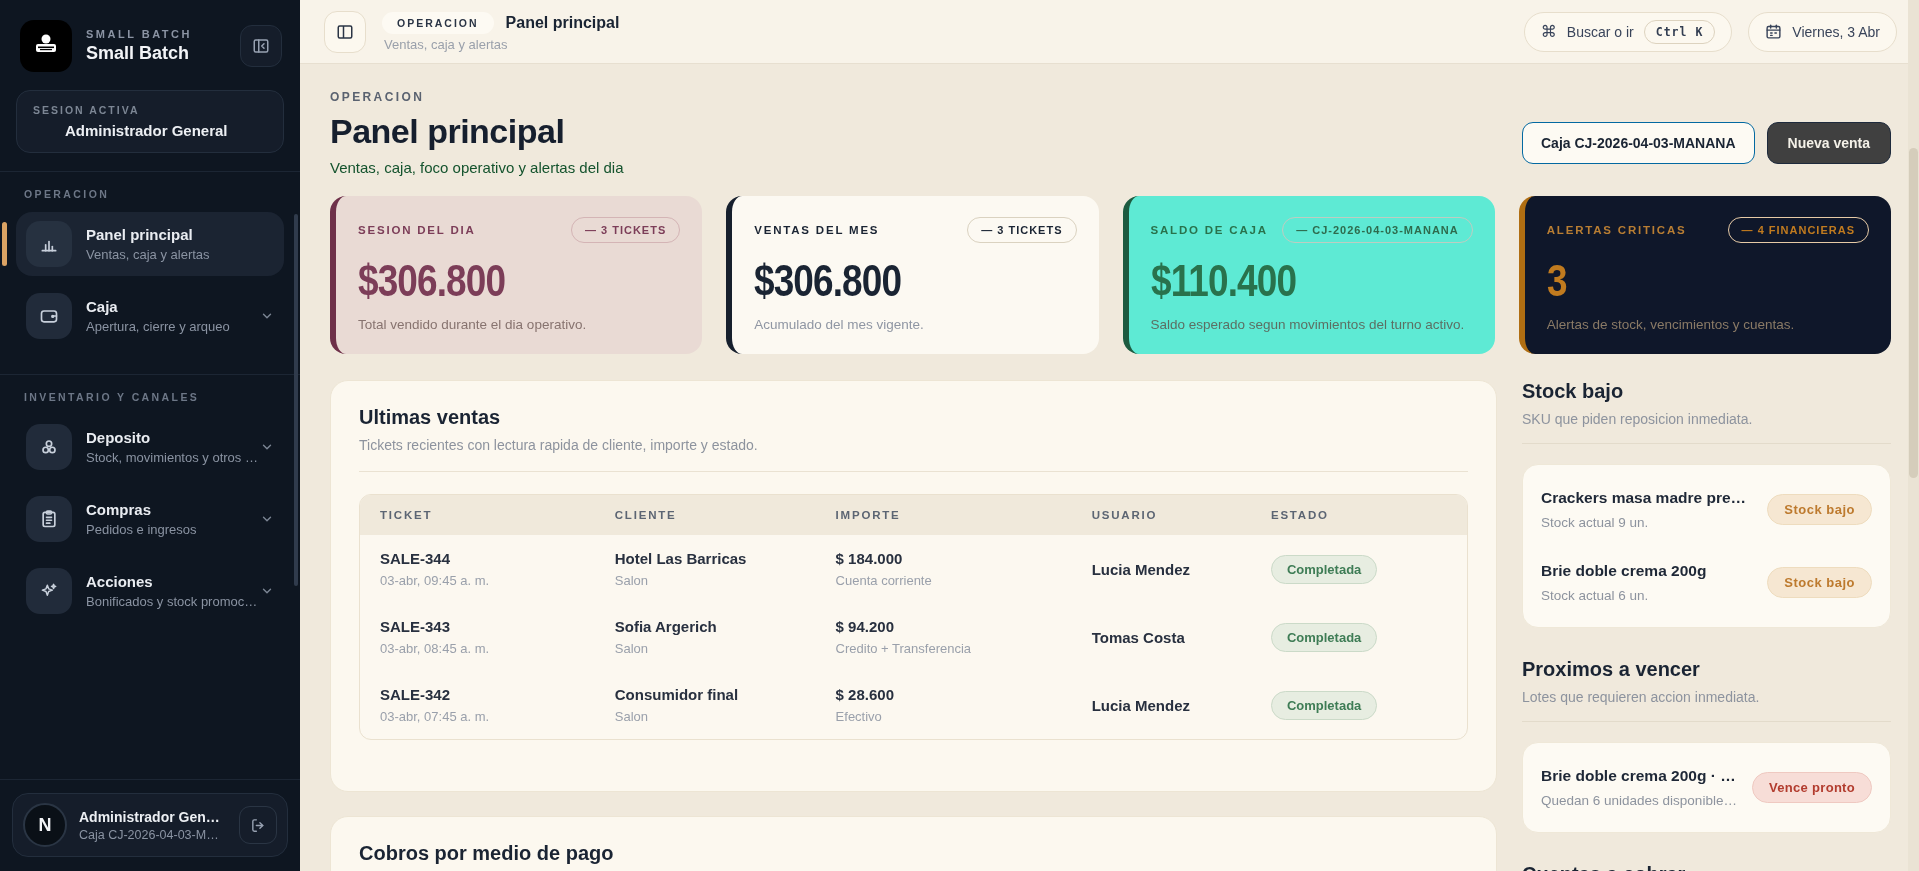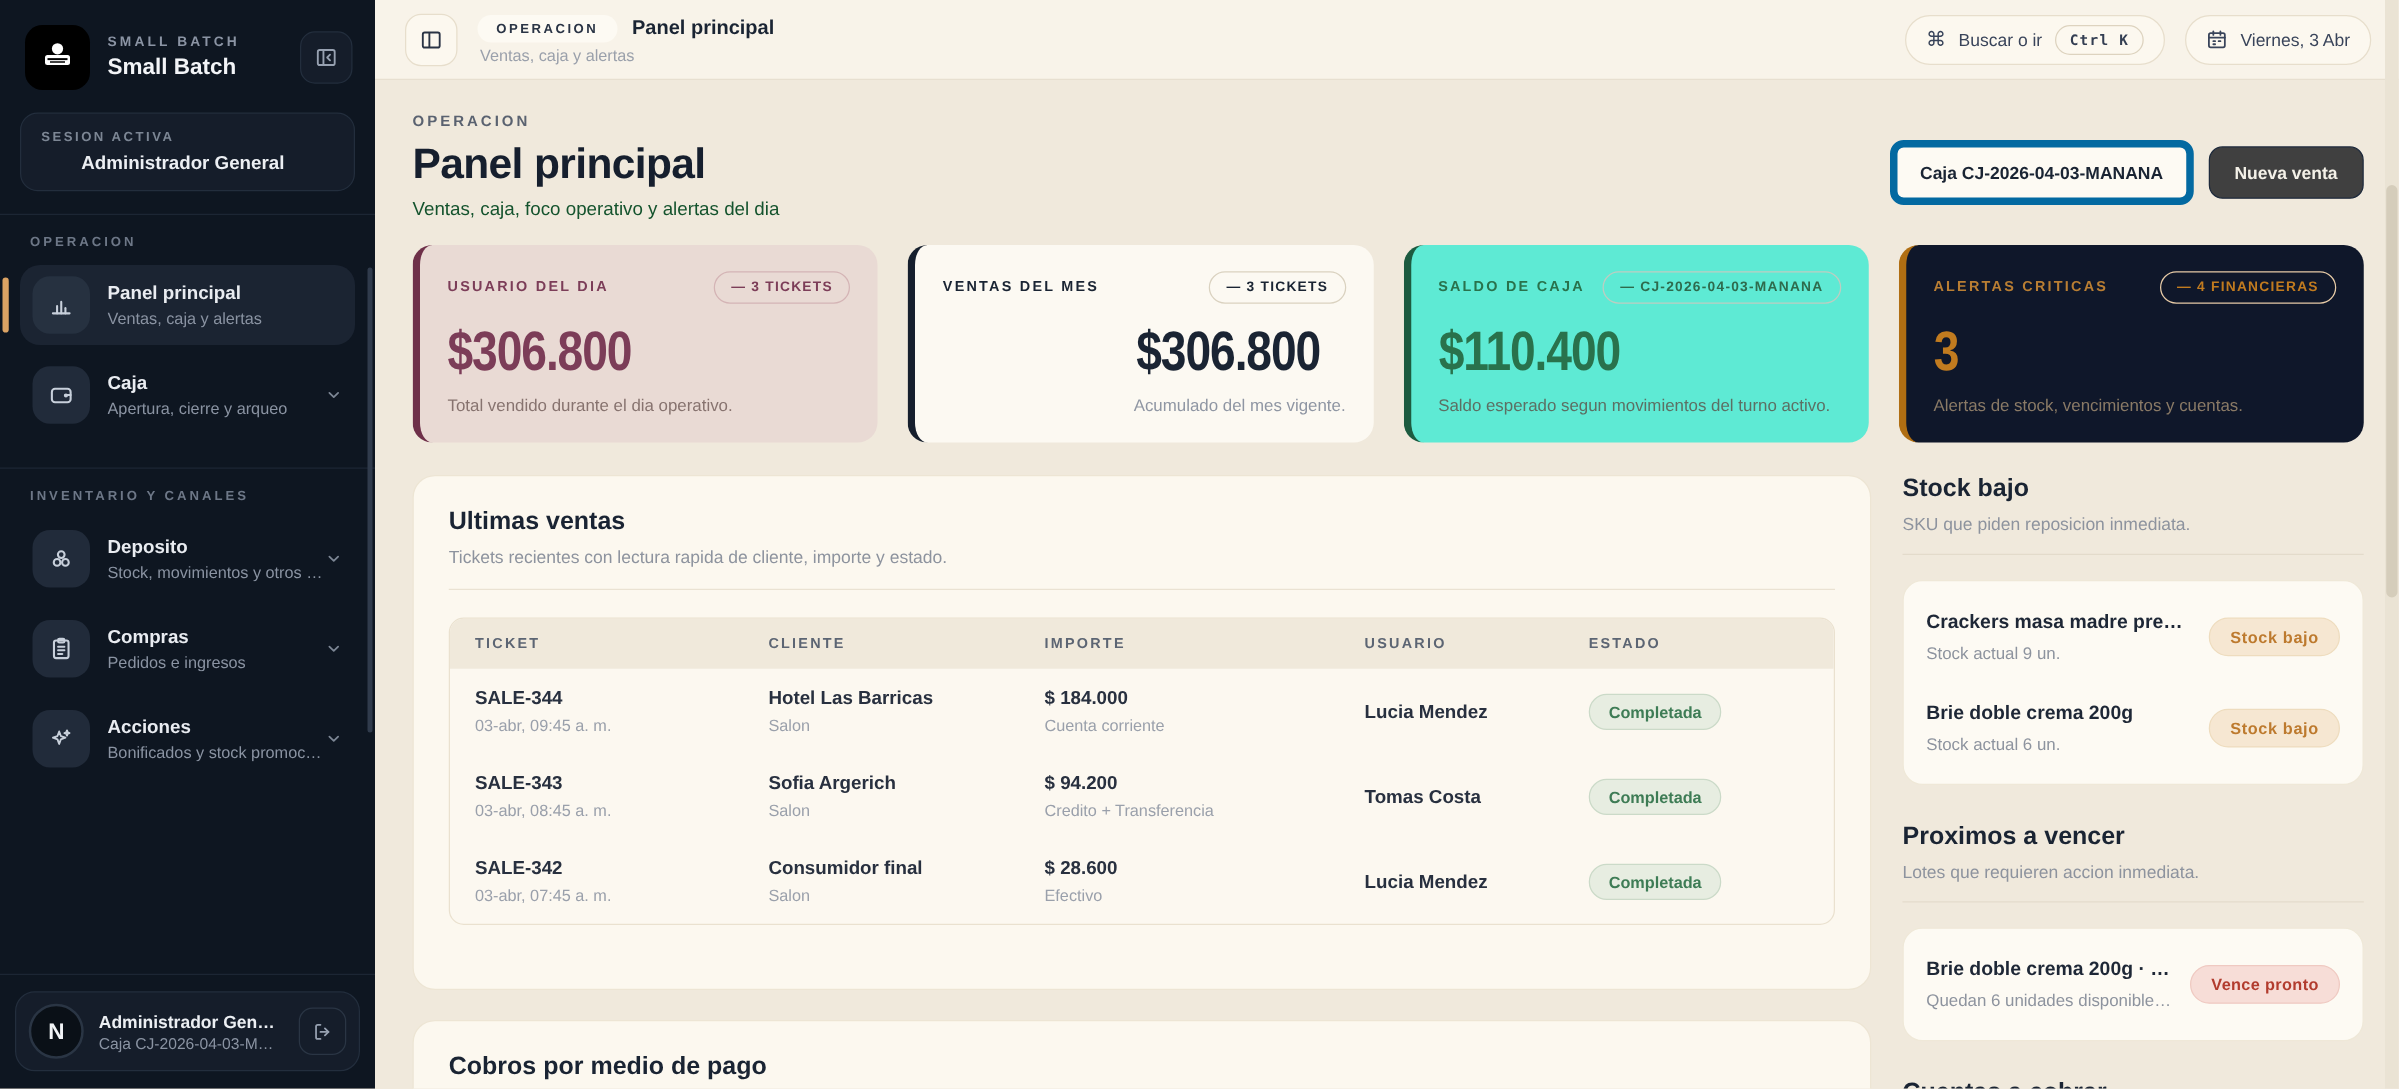--- a/index.html
+++ b/index.html
@@ -54,36 +54,36 @@
   .pill .cmd { font-size:16px; color:#39445A; }
   .pill-label { font-size:14px; color:#39445A; }
   .kbd { font-family:"DejaVu Sans Mono", monospace; font-size:11.5px; font-weight:700; color:#333E52; border:1px solid #DDD3BF; border-radius:999px; padding:4px 11px; letter-spacing:1px; }
   .content { padding:26px 28px 0 30px; flex:1; overflow:hidden; }
   .page-head { display:flex; align-items:flex-end; }
   .ph-left { flex:1; }
   .ph-kicker { font-size:12px; font-weight:700; letter-spacing:2.4px; color:#5A6270; }
   .ph-title { font-size:34px; font-weight:700; color:#161F2E; margin-top:8px; letter-spacing:-0.5px; }
   .ph-sub { font-size:15px; color:#14532d; margin-top:8px; }
   .ph-actions { display:flex; gap:12px; align-items:center; margin-bottom:12px; }
-  .btn-light { background:#FDFAF3; border:6px solid #0369a1; border-radius:11px; padding:12px 18px; font-size:14px; font-weight:600; color:#1A2433; cursor:pointer; font-family:inherit; }
+  .btn-light { background:#FDFAF3; border:1px solid #0369a1; border-radius:11px; padding:12px 18px; font-size:14px; font-weight:600; color:#1A2433; cursor:pointer; font-family:inherit; }
   .btn-dark { background:#404040; border:1px solid #1E2A3C; border-radius:11px; padding:12px 20px; font-size:14px; font-weight:700; color:#F4F1E8; cursor:pointer; font-family:inherit; }
 
   
   .stats { display:grid; grid-template-columns:repeat(4,1fr); gap:24px; margin-top:20px; }
   .stat { border-radius:16px; border-left:6px solid; padding:21px 22px 20px; min-height:158px; }
   .stat-top { display:flex; align-items:center; justify-content:space-between; gap:8px; }
   .stat-label { font-size:11.5px; font-weight:700; letter-spacing:1.8px; }
   .stat-badge { font-size:11px; font-weight:700; letter-spacing:1px; border:1px solid; border-radius:999px; padding:6px 13px; white-space:nowrap; }
   .stat-value { display:inline-block; font-size:42px; font-weight:700; letter-spacing:-1px; margin-top:14px; transform:scale(.88,1.06); transform-origin:left center; }
   .stat-desc { font-size:13.5px; margin-top:12px; }
   .stat--wine  { background:#E9DAD4; border-color:#6E3049; }
   .stat--wine .stat-label, .stat--wine .stat-value { color:#7C3D58; }
   .stat--wine .stat-badge { color:#7C3D58; border-color:#D4B4B5; }
   .stat--wine .stat-desc { color:#87736F; }
-  .stat--navy  { background:#FCF9F2; border-color:#161F2D;text-align:right; }
+  .stat--navy  { background:#FCF9F2; border-color:#161F2D; }
   .stat--navy .stat-label, .stat--navy .stat-value { color:#1A2433; }
   .stat--navy .stat-badge { color:#1A2433; border-color:#DAD2C0; }
   .stat--navy .stat-desc { color:#8F96A3; }
   .stat--green { background:#5eead4; border-color:#1D5B40; }
   .stat--green .stat-label, .stat--green .stat-value { color:#29724C; }
   .stat--green .stat-badge { color:#2E6B4D; border-color:#BECDC1; }
   .stat--green .stat-desc { color:#5C6F63; }
   .stat--amber { background:#0f172a; border-color:#B06E12; }
   .stat--amber .stat-label { color:#B97E33; }
   .stat--amber .stat-value { color:#C17B1F; }
@@ -333,21 +333,21 @@
         </div>
         <div class="ph-actions">
           <button class="btn-light">Caja CJ-2026-04-03-MANANA</button>
           <button class="btn-dark">Nueva venta</button>
         </div>
       </div>
 
       <div class="stats">
         <div class="stat stat--wine">
           <div class="stat-top">
-            <span class="stat-label">USUARIO DEL DIA</span>
+            <span class="stat-label">SESION DEL DIA</span>
             <span class="stat-badge">— 3 TICKETS</span>
           </div>
           <div><span class="stat-value">$306.800</span></div>
           <div class="stat-desc">Total vendido durante el dia operativo.</div>
         </div>
         <div class="stat stat--navy">
           <div class="stat-top">
             <span class="stat-label">VENTAS DEL MES</span>
             <span class="stat-badge">— 3 TICKETS</span>
           </div>

